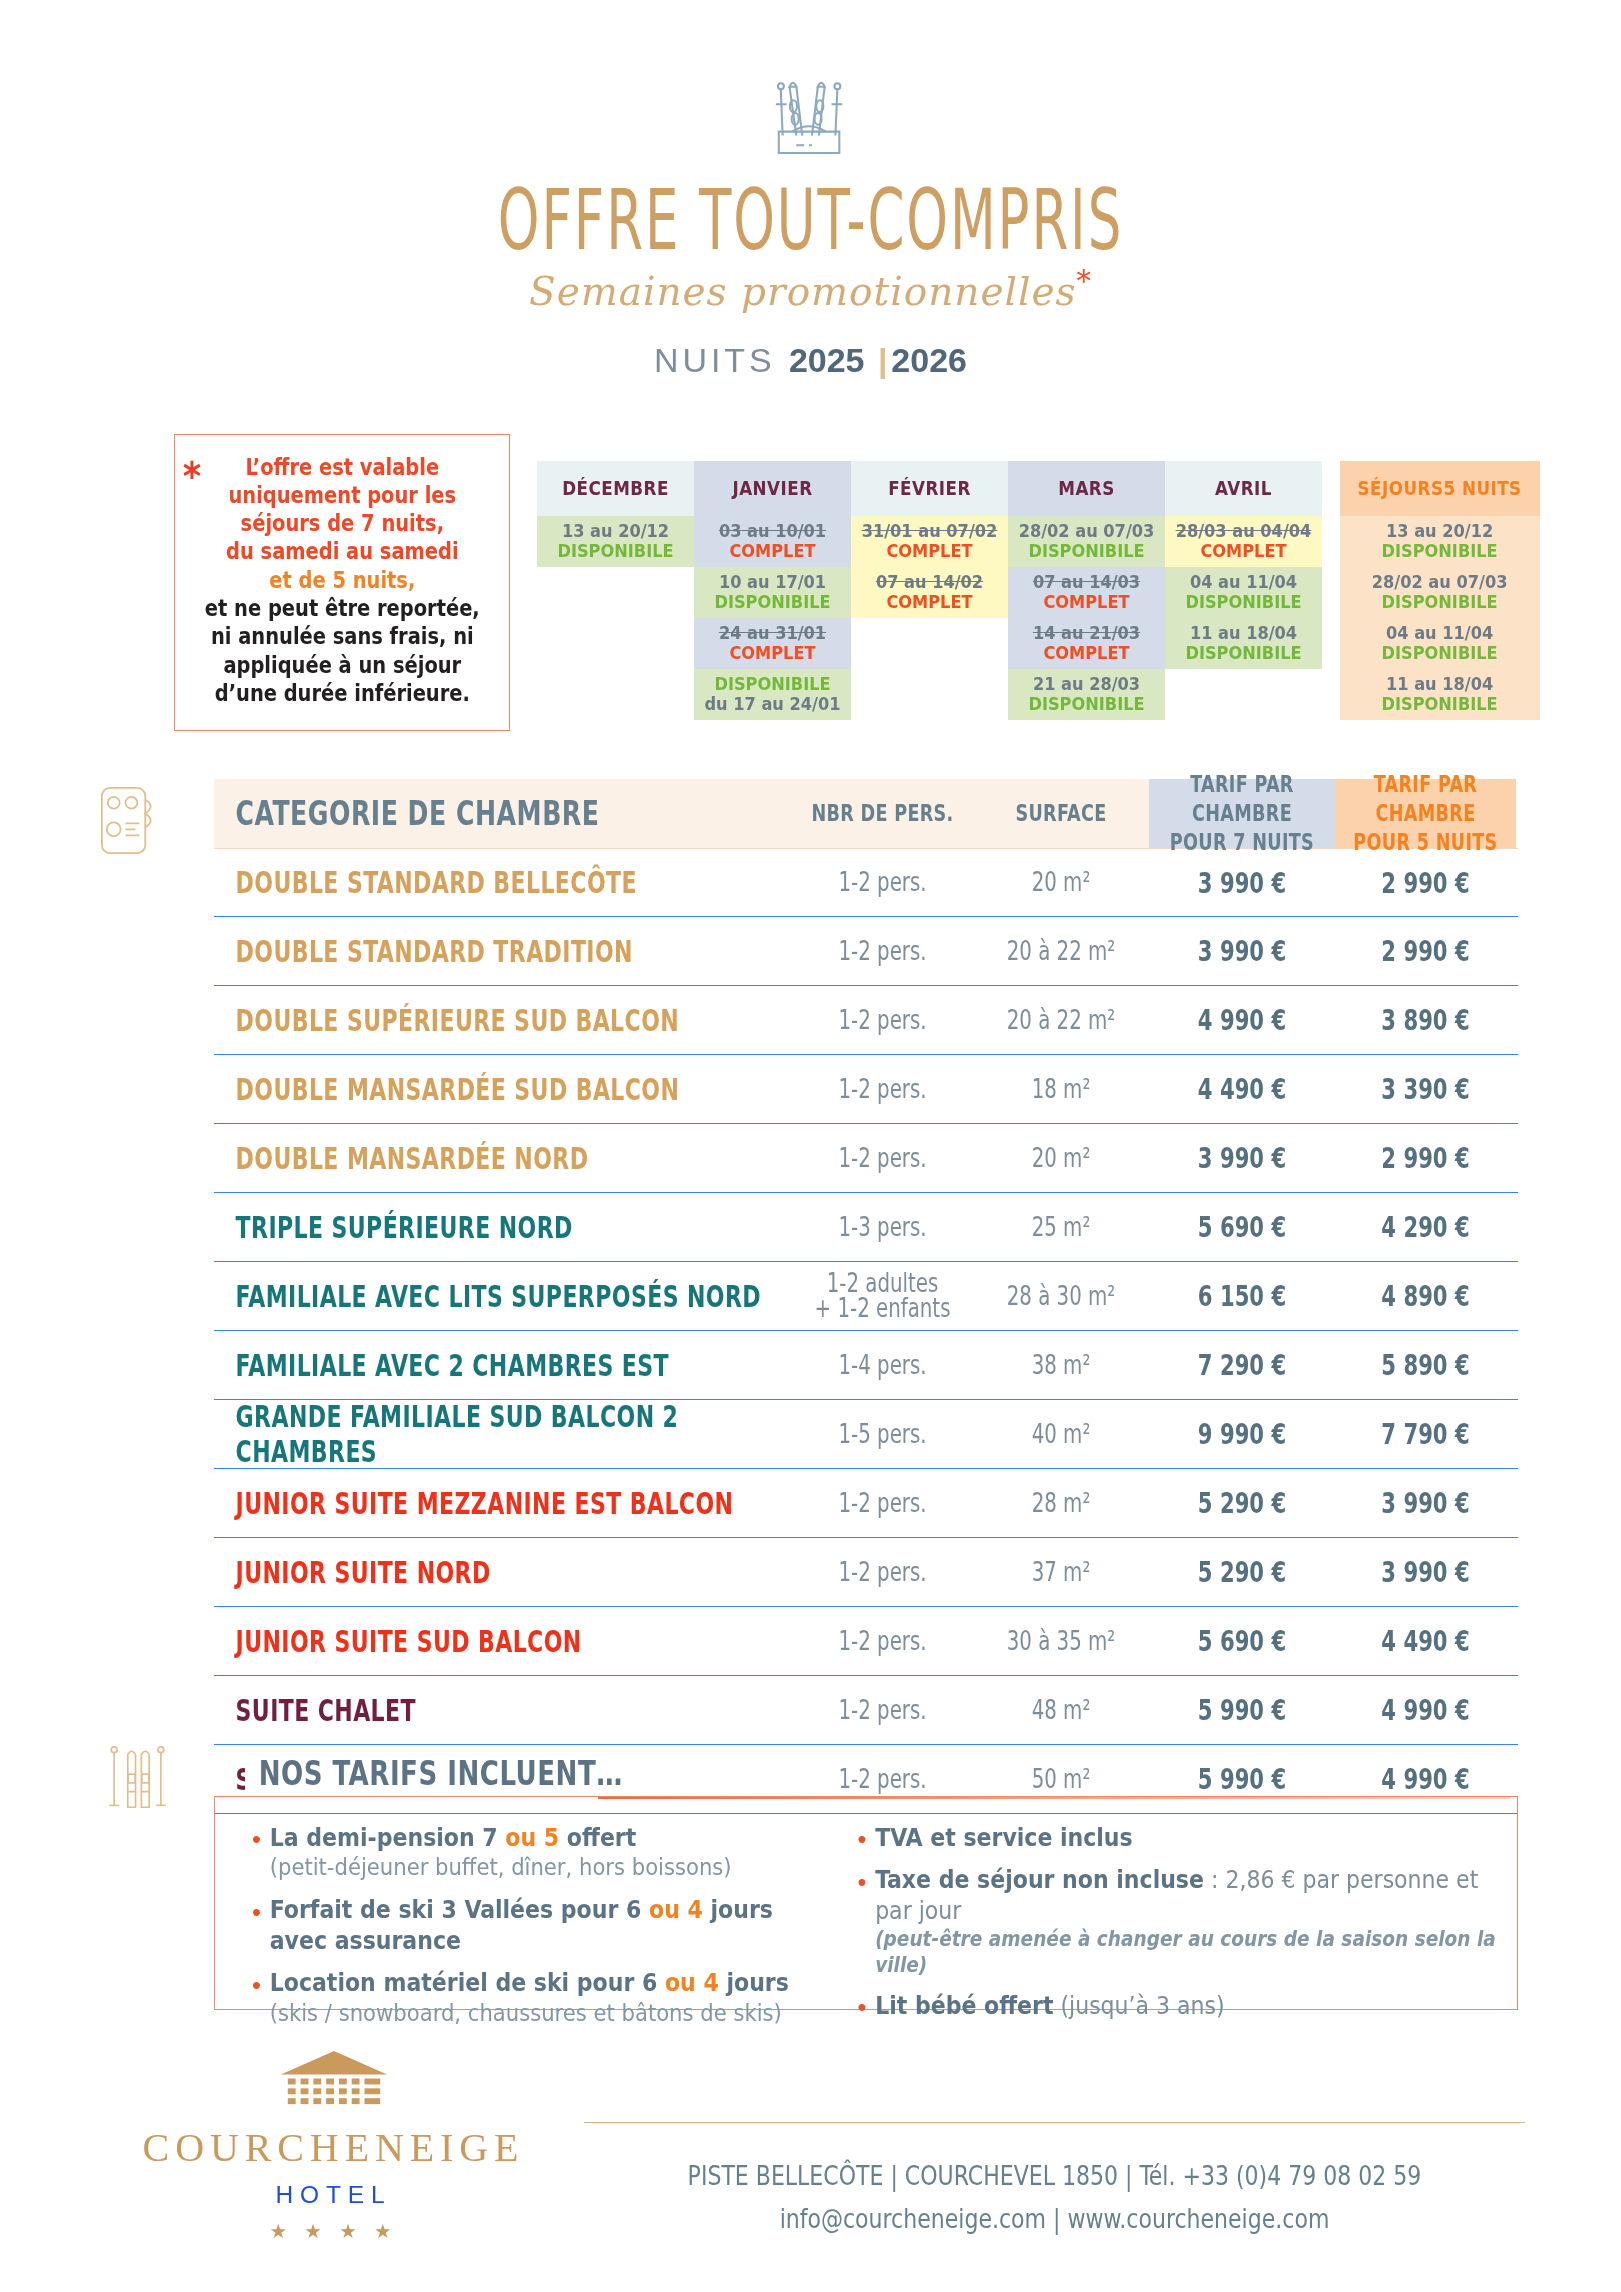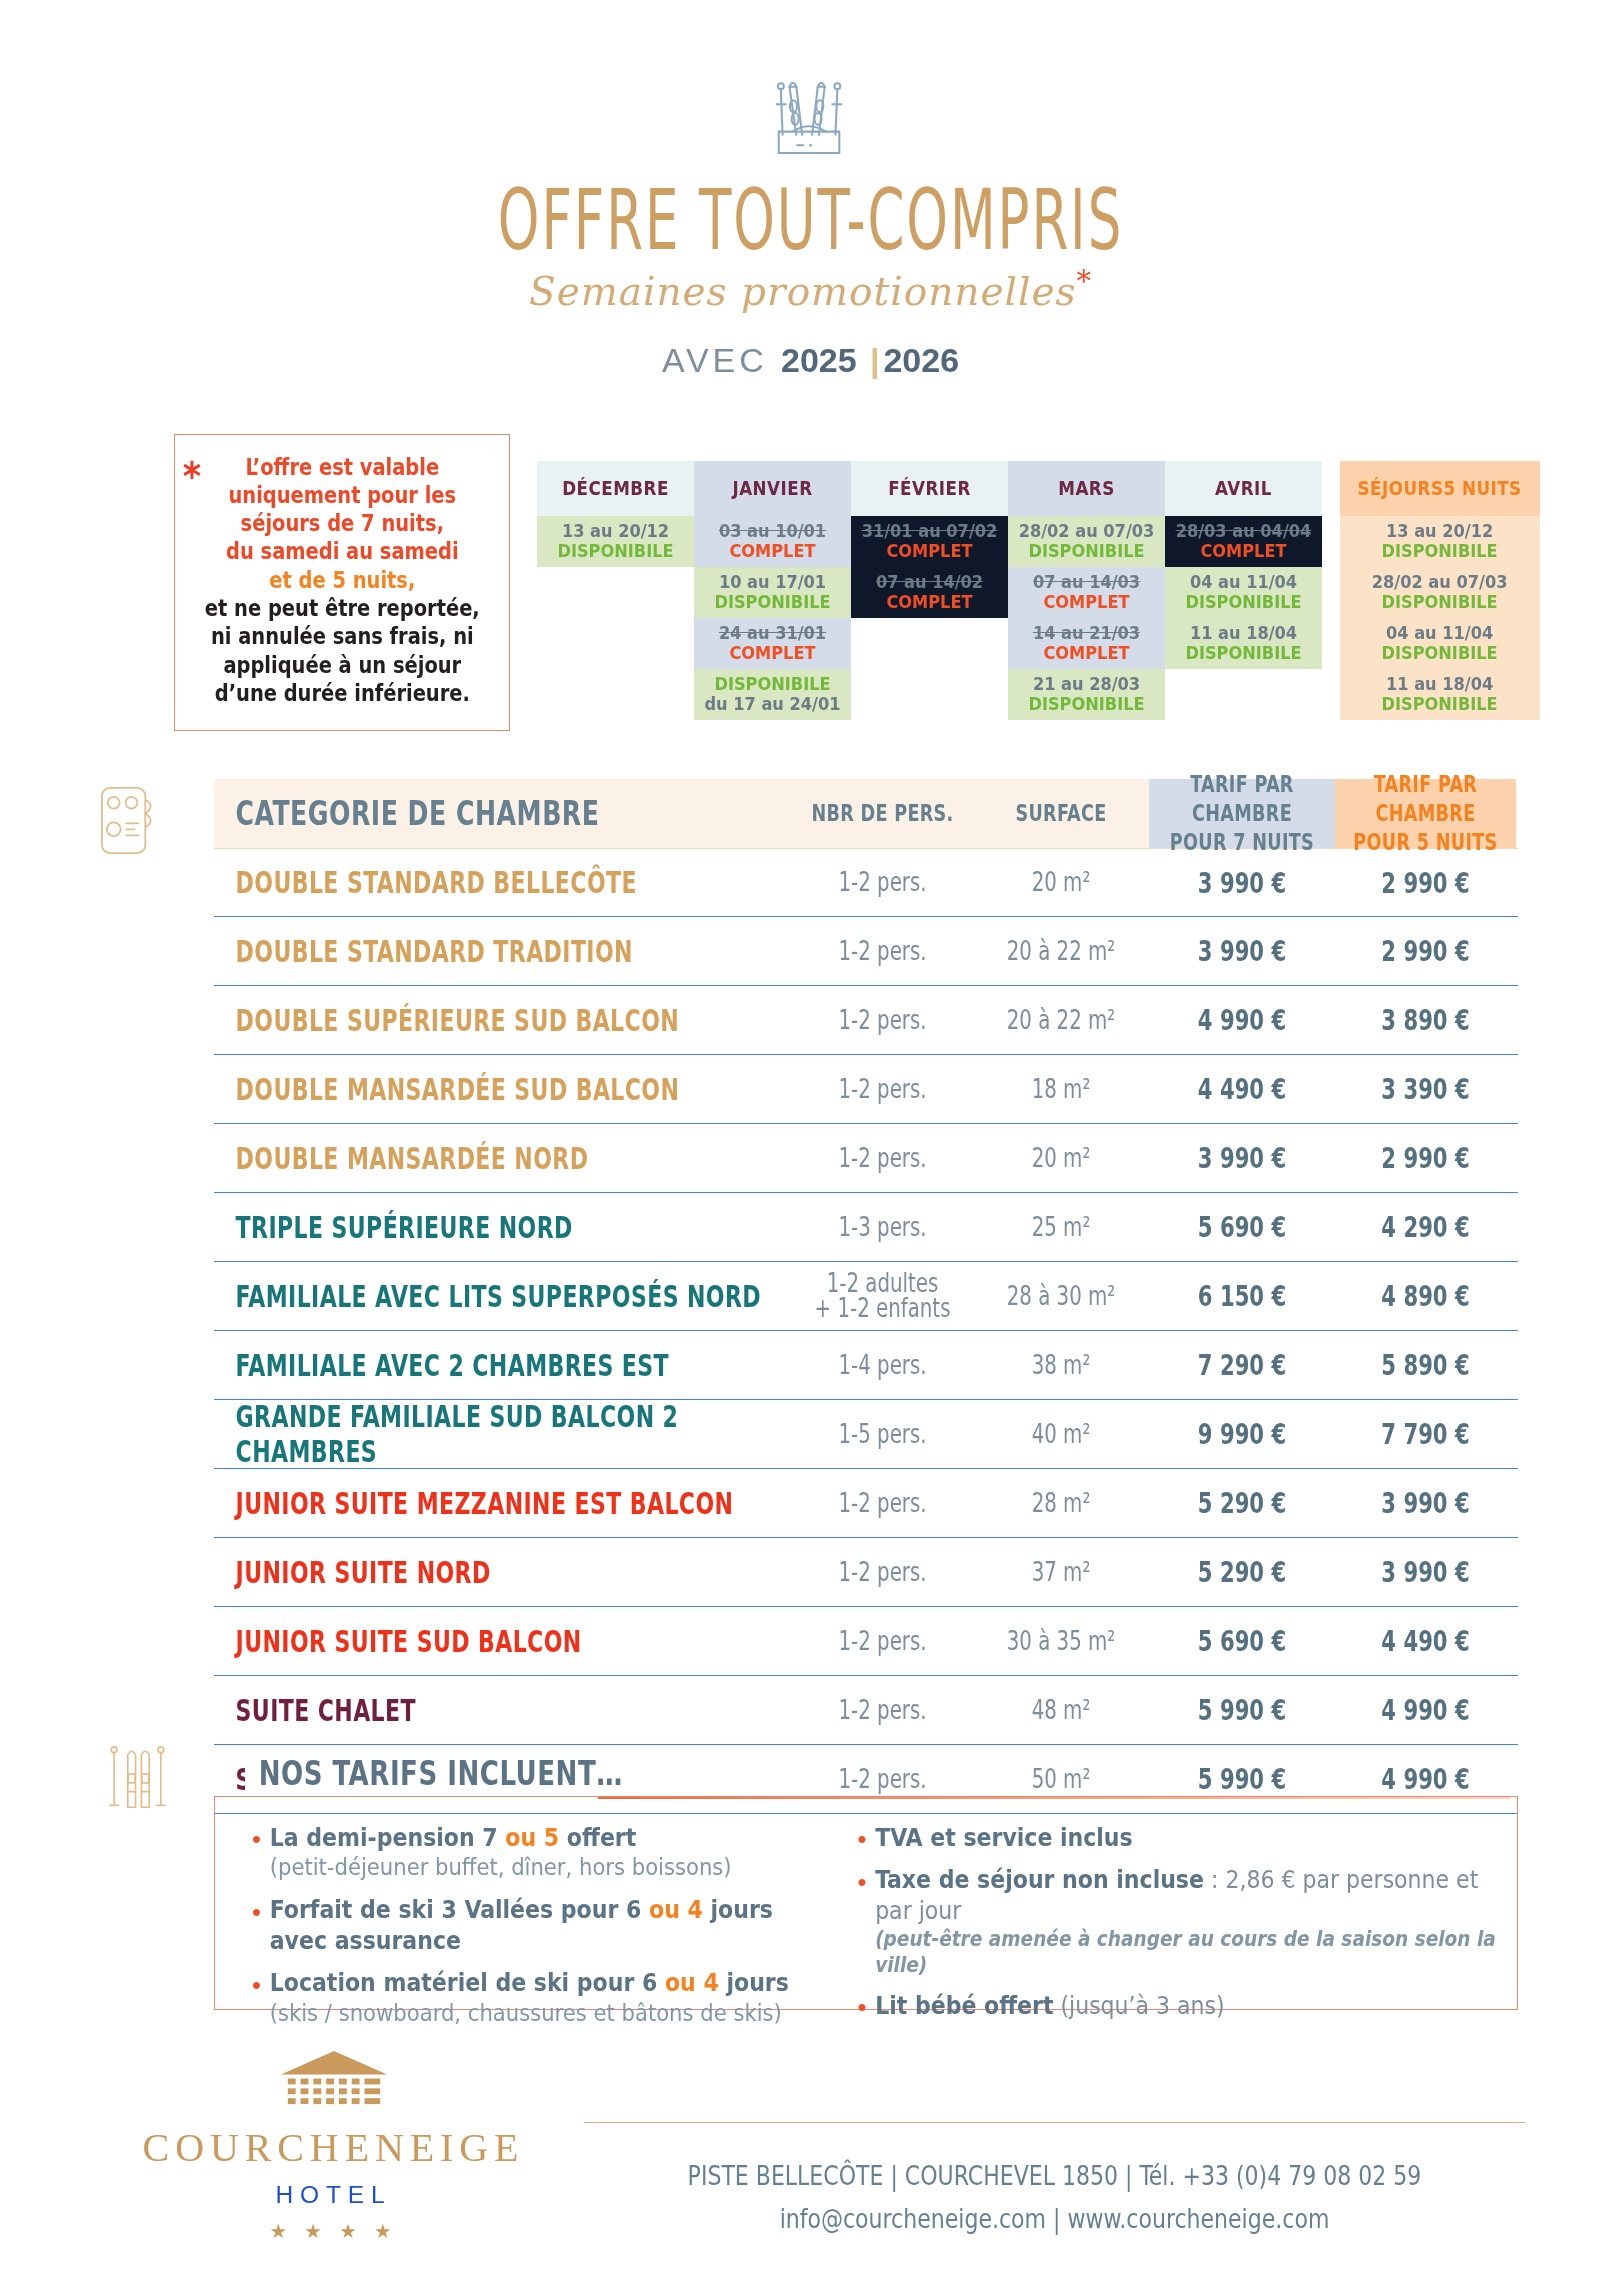--- a/index.html
+++ b/index.html
@@ -83,21 +83,21 @@
   .cal-head.hb { background:#d3dce8; }
   .cal-head.ho { background:#fbd2ab; color:#f58220; line-height:1.15; text-align:center; }
   .cal-cell {
     height: 51px; display:flex; flex-direction:column; align-items:center; justify-content:center;
     font-size: 18px; font-weight:700; line-height:1.12;
     font-family: "Liberation Sans Narrow","DejaVu Sans Condensed","Liberation Sans", sans-serif;
     border-bottom: 1px solid rgba(255,255,255,0);
   }
   .bg-green { background:#d9e8c2; }
   .bg-blue  { background:#d3dce8; }
-  .bg-pale  { background:#0f172a; }
+  .bg-pale  { background:#fef9c3; }
   .bg-or    { background:#fce3c8; }
   .bg-none  { background:transparent; }
   .dt { color:#6c7b86; }
   .dt.strike { text-decoration: line-through; }
   .st-disp { color:#73b839; }
   .st-comp { color:#f04e23; }
   .cal-cell .dtline { white-space: nowrap; }
 
   
   .tbl { position: absolute; left: 214px; top: 779px; width: 1304px; }
@@ -227,21 +227,21 @@
         <path d="M22 60 h62 v22 h-62 z"></path>
         <path d="M36 60 q17 -11 34 0"></path>
         <path d="M40 74 h8 M53 74 h3"></path>
       </svg>
     </span>
     <div class="title-main">OFFRE TOUT-COMPRIS</div>
     <div class="title-sub">
       <span>Semaines promotionnelles</span><span class="ast">*</span>
     </div>
     <div class="hiver">
-      <span>AVEC</span>
+      <span>NUITS</span>
       <b>2025</b>
       <span class="bar">|</span><b>2026</b>
     </div>
   </div>
 
   <div class="info-box">
     <span class="ast-big">*</span>
     <div class="ibtxt">
       <span class="red">L’offre est valable</span>
       <span class="red">uniquement pour les</span>

